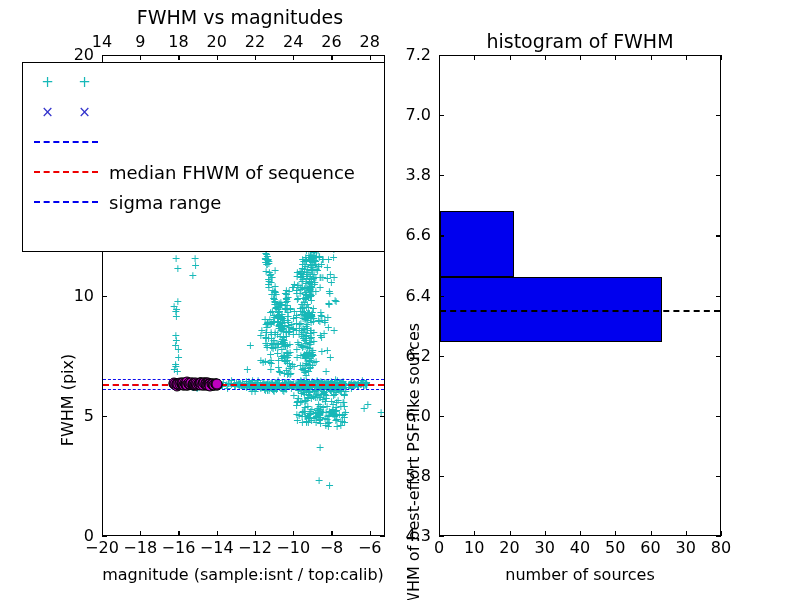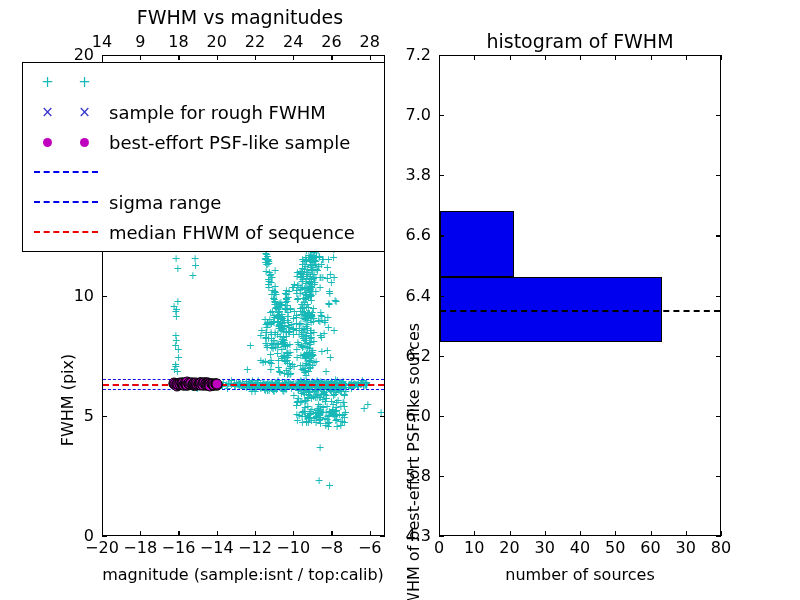--- a/index.html
+++ b/index.html
@@ -1596,45 +1596,37 @@
         <div class="legend-key">
           <span class="k-plus">+</span>
           <span class="k-plus">+</span>
         </div>
       </div>
       <div class="legend-row" style="margin-top: 0px;">
         <div class="legend-key">
           <span class="k-ex">×</span>
           <span class="k-ex">×</span>
         </div>
-        <div class="legend-text">sample for rough FWHM</div>
-      </div>
-      <div class="legend-row" style="margin-top: 0px;">
-        <div class="legend-key">
-          <span class="k-dot"></span>
-          <span class="k-dot"></span>
-        </div>
-        <div class="legend-text">best-effort PSF-like sample</div>
       </div>
       <div class="legend-row" style="margin-top: 0px;">
         <div class="legend-key">
           <span class="k-line"></span>
         </div>
       </div>
       <div class="legend-row" style="margin-top: 0px;">
         <div class="legend-key">
+          <span class="k-line red"></span>
+        </div>
+        <div class="legend-text">median FHWM of sequence</div>
+      </div>
+      <div class="legend-row" style="margin-top: 0px;">
+        <div class="legend-key">
           <span class="k-line dd" style="border-top-style:dashed;"></span>
         </div>
         <div class="legend-text">sigma range</div>
-      </div>
-      <div class="legend-row" style="margin-top: 0px;">
-        <div class="legend-key">
-          <span class="k-line red"></span>
-        </div>
-        <div class="legend-text">median FHWM of sequence</div>
       </div>
     </div>
 
   <div class="title" style="left:580px;top:30px;">histogram of FWHM</div>
 
   <div class="axes" id="axR" style="left:439px;top:55px;width:282px;height:481px;">
     <div class="axes-inner" id="axR-inner">
         <div class="hbar" style="left: 0px; top: 220.959px; height: 64.6344px; width: 222.075px; background: rgb(0, 0, 238);"></div>
         <div class="hbar" style="left: 0px; top: 154.822px; height: 66.1375px; width: 74.025px; background: rgb(0, 0, 238);"></div>
         <div class="blackdash" style="left: 0px; right: 0px; top: 254.028px;"></div>

